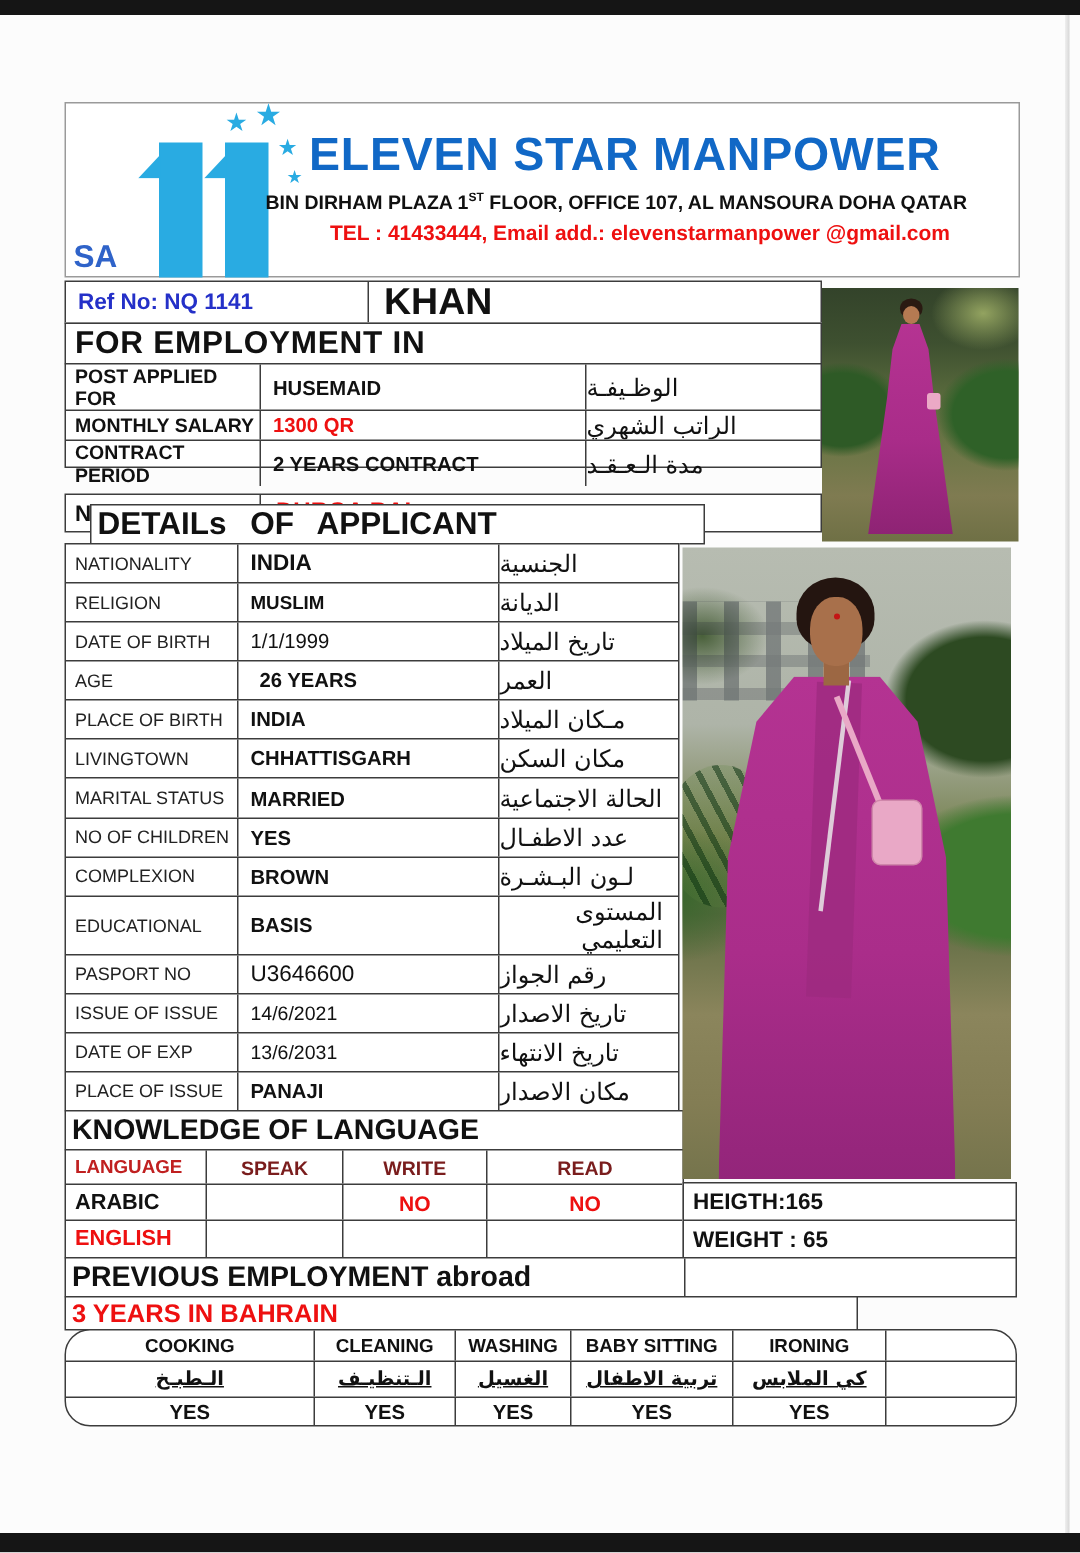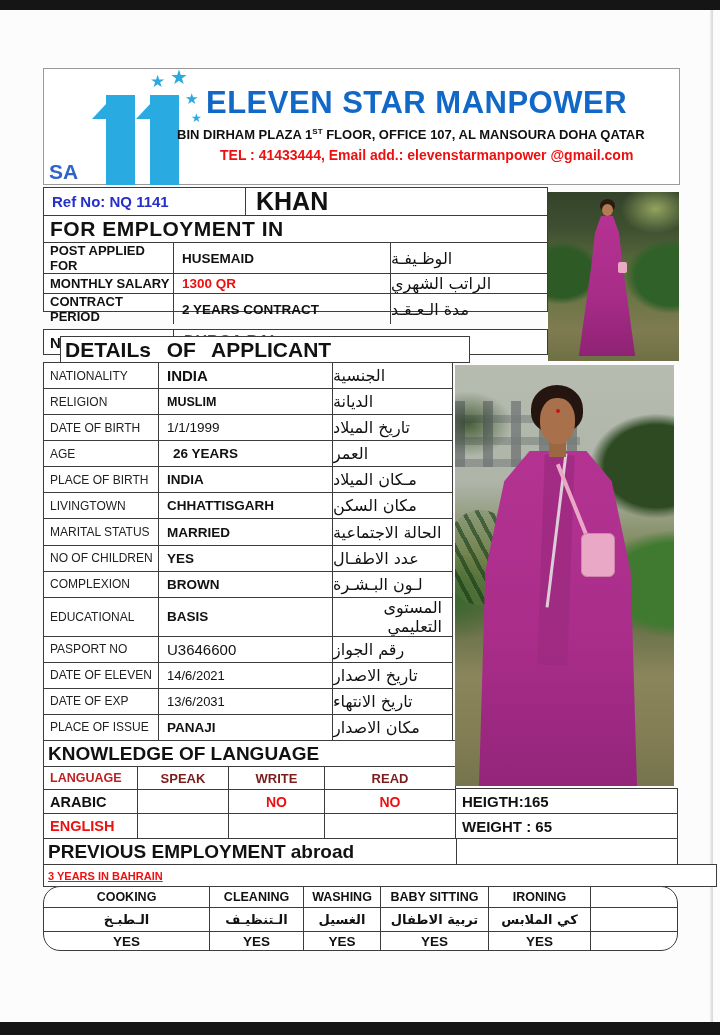--- a/index.html
+++ b/index.html
@@ -91,25 +91,25 @@
   .lg-no{font-weight:bold;font-size:14px;}
 
   .phys{left:455px;top:788px;width:223px;height:51px;display:flex;flex-direction:column;}
   .phys .trow:nth-child(1){height:24px;}
   .phys .trow:nth-child(2){flex:1;}
   .phys .cell{padding-left:6px;font-weight:bold;font-size:15px;text-align:right;}
 
   .prev-row{left:43px;top:838px;width:635px;height:27px;display:flex;}
   .prev-title{width:413px;padding-left:4px;font-size:19px;font-weight:bold;}
   .prev-empty{flex:1;}
-  .bahrain-row{left:43px;top:864px;width:674px;height:23px;display:flex;align-items:center;
-               padding-left:4px;font-weight:bold;font-size:11px;text-decoration:underline;}
+  .bahrain-row{left:43px;top:864px;width:529px;height:23px;display:flex;align-items:center;
+               padding-left:4px;font-weight:bold;font-size:17px;}
   .skills-table{left:43px;top:886px;width:635px;height:65px;display:flex;flex-direction:column;border-radius:17px;}
   .skills-table .trow:nth-child(1){height:20px;}
-  .skills-table .trow:nth-child(2){height:24px;}
+  .skills-table .trow:nth-child(2){height:24px;text-decoration:underline;}
   .skills-table .trow:nth-child(3){flex:1;}
   .sk-c{justify-content:center;font-weight:bold;font-size:12.5px;}
   .sk-c.w0{width:166px;} .sk-c.w1{width:94px;} .sk-c.w2{width:77px;}
   .sk-c.w3{width:108px;} .sk-c.w4{width:102px;} .sk-c.w5{flex:1;}
   .sk-ar{font-family:"DejaVu Sans",sans-serif;font-size:13px;direction:rtl;}
   .sk-yes{font-size:13.5px;}
 
   
   .photo{position:absolute;overflow:hidden;}
   .photo1{left:548px;top:192px;width:131px;height:169px;
@@ -251,21 +251,21 @@
       <div class="cell d-lab">EDUCATIONAL</div>
       <div class="cell d-val">BASIS</div>
       <div class="cell d-ar arabic">المستوى التعليمي</div>
     </div>
     <div class="trow">
       <div class="cell d-lab">PASPORT NO</div>
       <div class="cell d-val">U3646600</div>
       <div class="cell d-ar arabic">رقم الجواز</div>
     </div>
     <div class="trow">
-      <div class="cell d-lab">DATE OF ELEVEN</div>
+      <div class="cell d-lab">ISSUE OF ISSUE</div>
       <div class="cell d-val">14/6/2021</div>
       <div class="cell d-ar arabic">تاريخ الاصدار</div>
     </div>
     <div class="trow">
       <div class="cell d-lab">DATE OF EXP</div>
       <div class="cell d-val">13/6/2031</div>
       <div class="cell d-ar arabic">تاريخ الانتهاء</div>
     </div>
     <div class="trow">
       <div class="cell d-lab">PLACE OF ISSUE</div>

